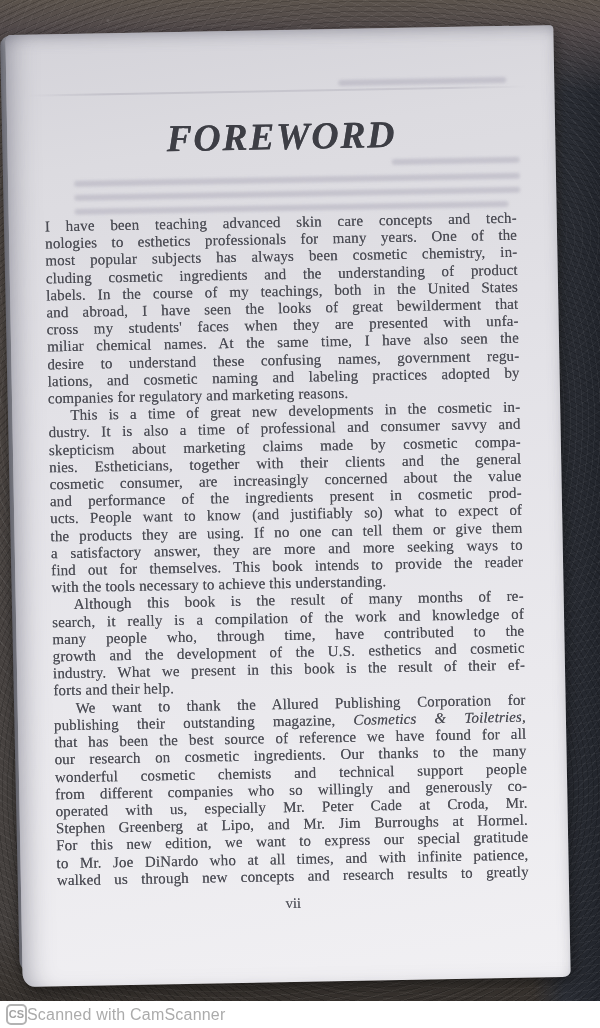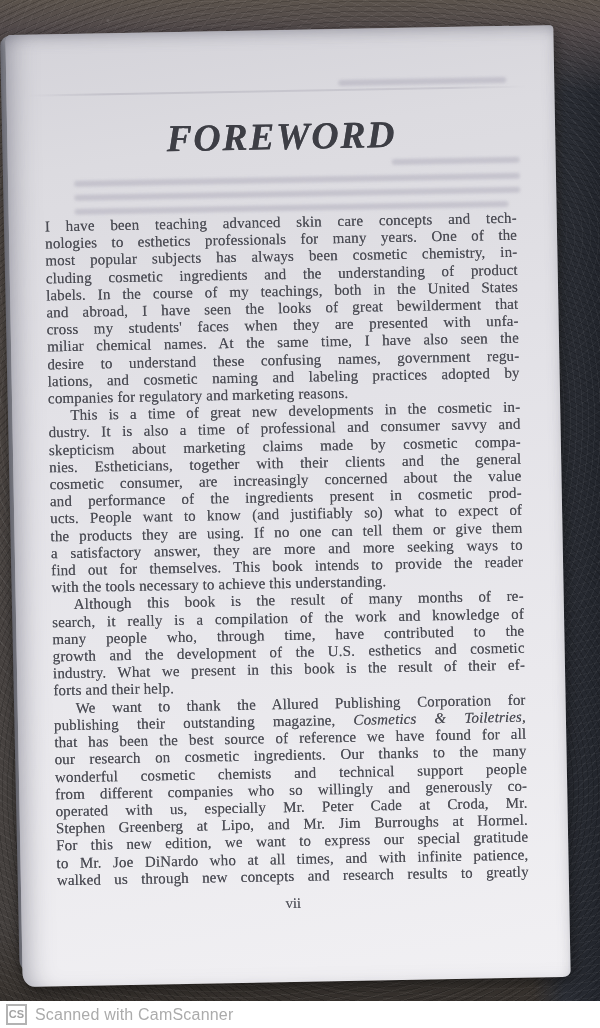--- a/index.html
+++ b/index.html
@@ -67,23 +67,23 @@
   .line.last{text-align-last:left;}
 
   .pagenum{width:472px;margin:10px 0 0 36px;text-align:center;
     font-size:14.5px;color:#55565e;text-shadow:0 0 0.5px rgba(85,86,94,0.8);}
 
   
   .watermark{position:absolute;left:0;bottom:0;width:600px;height:27px;background:#ffffff;
     display:flex;align-items:center;z-index:5;
     font-family:"Liberation Sans", sans-serif;}
   .cs-badge{display:inline-block;margin-left:6px;width:17px;height:17px;line-height:17px;
-    border:2px solid #b3b3b3;border-radius:0;color:#a3a3a3;font-weight:bold;
+    border:2px solid #b3b3b3;border-radius:5px;color:#a3a3a3;font-weight:bold;
     font-size:11px;text-align:center;}
-  .wm-label{margin-left:8px;font-size:16px;color:#ababab;letter-spacing:0.2px;}
+  .wm-label{font-size:16px;color:#ababab;letter-spacing:0.2px;}
 </style>
 </head>
 <body>
 
 <div class="scene">
   <div class="ground"></div>
   <div class="stack"></div>
 
   <div class="page">
     <div class="crease"></div>

